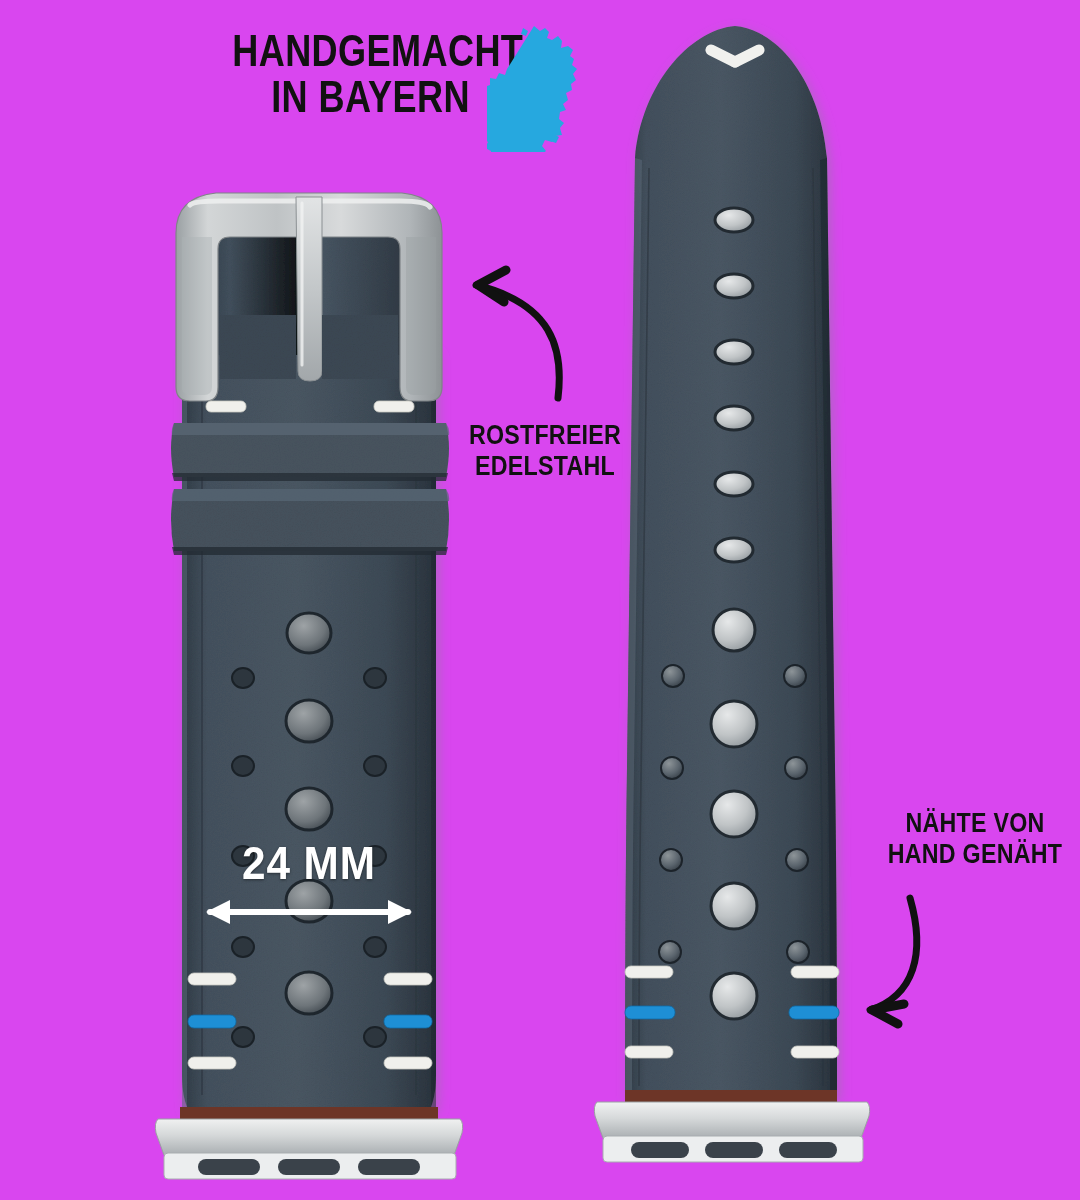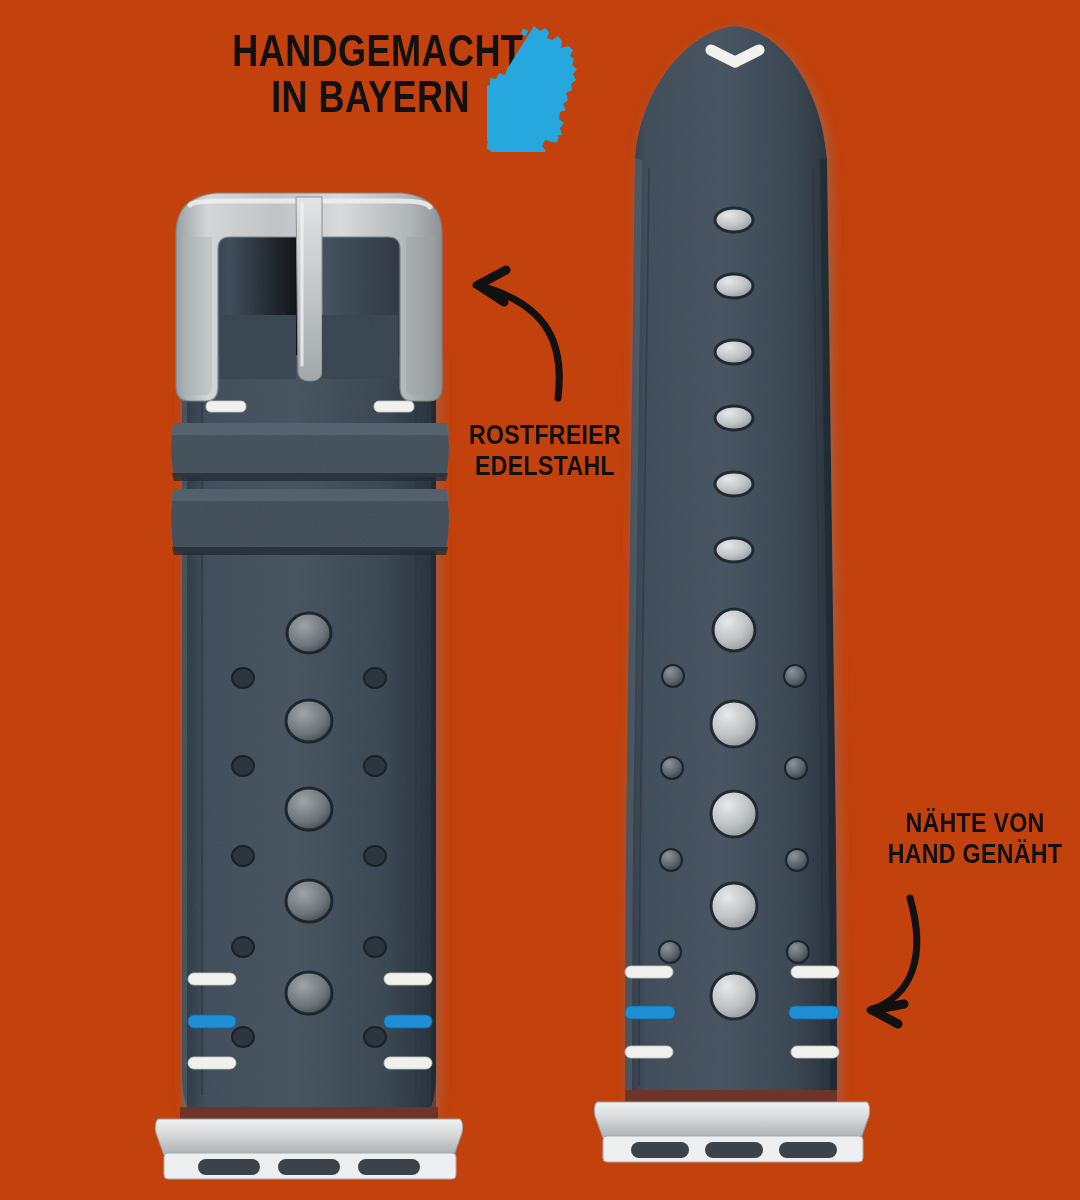--- a/index.html
+++ b/index.html
@@ -4,21 +4,21 @@
 <style>
   html, body {
     margin: 0;
     padding: 0;
     background: #ffffff;
   }
   #stage {
     position: relative;
     width: 1080px;
     height: 1200px;
-    background: #c2410c;
+    background: #d946ef;
     overflow: hidden;
     font-family: "Liberation Sans", sans-serif;
   }
 
   
   .headline {
     position: absolute;
     left: 180px;
     top: 28px;
     width: 290px;
@@ -356,14 +356,22 @@
     <g>
       <path d="M40 1082 L252 1082 L252 1094 L40 1094 Z" fill="#6d3527"></path>
       <path d="M12 1094 Q8 1098 10 1108 L18 1130 L276 1130 L284 1108 Q286 1098 282 1094 Z" fill="url(#lugR)" stroke="#9aa0a3" stroke-width="1"></path>
       <rect x="18" y="1128" width="260" height="26" rx="4" fill="#eceeef" stroke="#a8adb0" stroke-width="1"></rect>
       <rect x="46" y="1134" width="58" height="16" rx="8" fill="#3a424a"></rect>
       <rect x="120" y="1134" width="58" height="16" rx="8" fill="#3a424a"></rect>
       <rect x="194" y="1134" width="58" height="16" rx="8" fill="#3a424a"></rect>
     </g>
   </svg>
 
+  <div id="measure">
+    <div class="mm-text">24 MM</div>
+    <svg class="mm-arrow" width="226" height="40" viewBox="0 0 226 40">
+      <path d="M14 20 L212 20" stroke="#ffffff" stroke-width="6" stroke-linecap="round"></path>
+      <path d="M34 8 L10 20 L34 32 Z" fill="#ffffff"></path>
+      <path d="M192 8 L216 20 L192 32 Z" fill="#ffffff"></path>
+    </svg>
+  </div>
 
 </div>
 
 </body></html>

